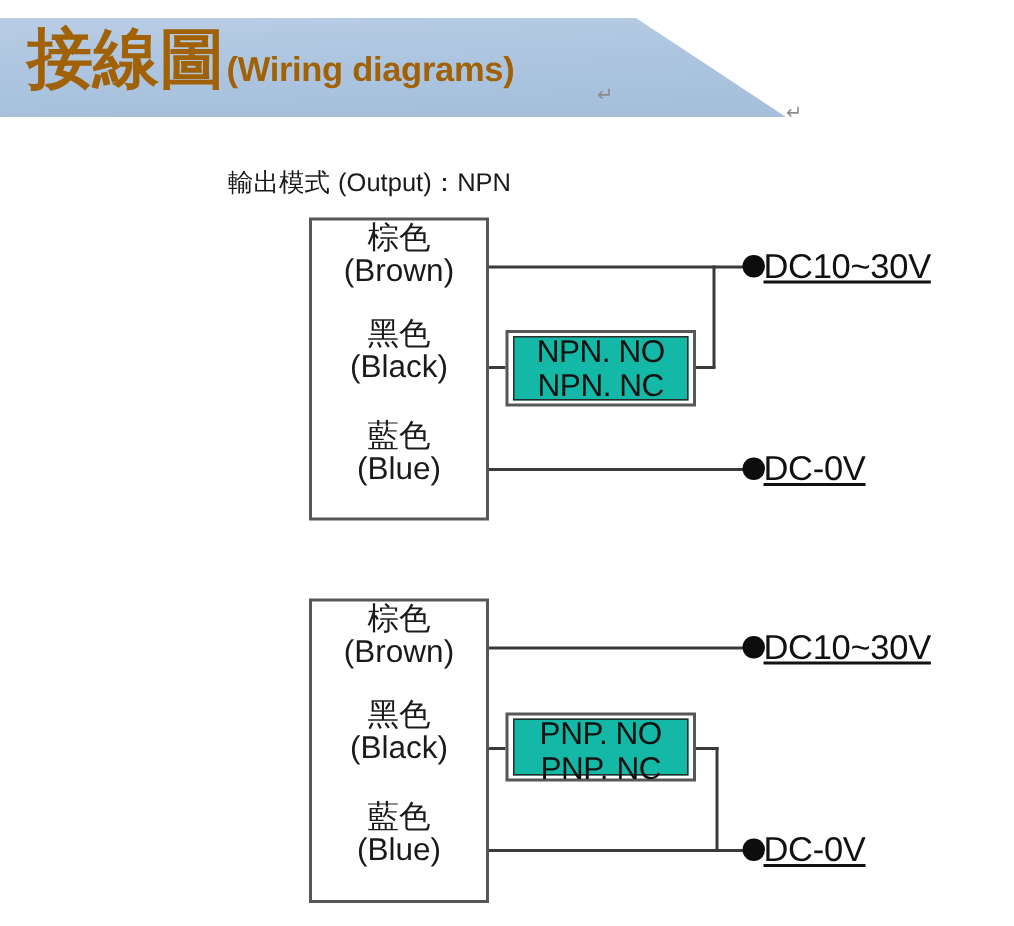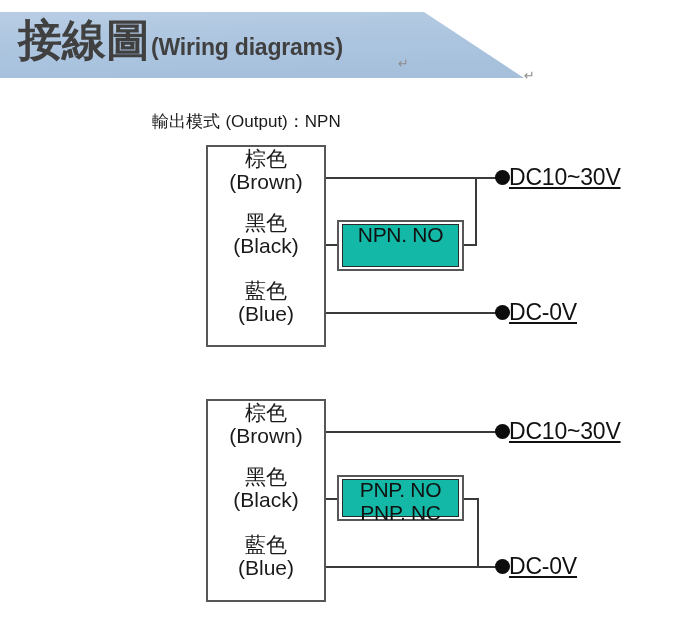--- a/index.html
+++ b/index.html
@@ -38,21 +38,21 @@
     left: 0;
     top: 0;
     width: 100%;
     height: 100%;
   }
   .banner-text {
     position: absolute;
     left: 18px;
     top: 6px;
     white-space: nowrap;
-    color: #404040;
+    color: #a16207;
     line-height: 1;
     display: flex;
     align-items: baseline;
   }
   .banner-cjk {
     font-size: 44px;
     font-weight: 700;
     letter-spacing: 0px;
     font-family: "DejaVu Sans", "Liberation Sans", sans-serif;
   }
@@ -214,20 +214,21 @@
   <div class="wire-v" style="left:475px; top:177px; height:68px;"></div>
   <div class="wire-h" style="left:463px; top:244px; width:14px;"></div>
 
   <div class="wire-h" style="left:326px; top:244px; width:13px;"></div>
 
   <div class="wire-h" style="left:326px; top:312px; width:178px;"></div>
 
   <div class="mode-box" style="left:337px; top:220px; width:127px; height:51px;">
     <div class="mode-inner">
       <div class="mode-line l1">NPN. NO</div>
+      <div class="mode-line l2">NPN. NC</div>
     </div>
   </div>
 
   <div class="terminal-dot" style="left:495px; top:170px;"></div>
   <div class="terminal-label" style="left:509px; top:164px;">DC10~30V</div>
 
   <div class="terminal-dot" style="left:495px; top:305px;"></div>
   <div class="terminal-label" style="left:509px; top:299px;">DC-0V</div>
 
 

